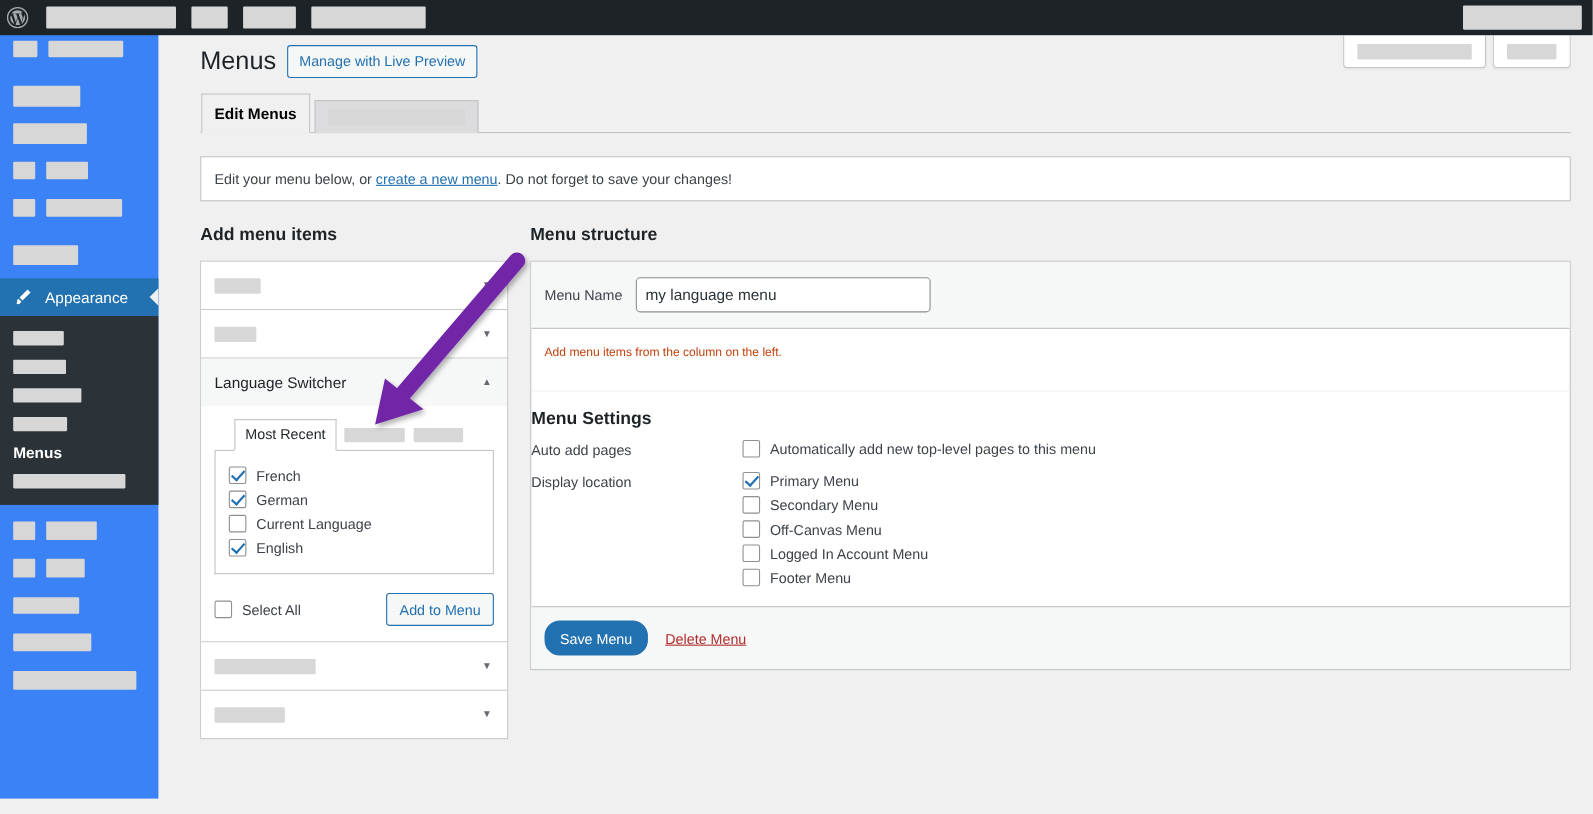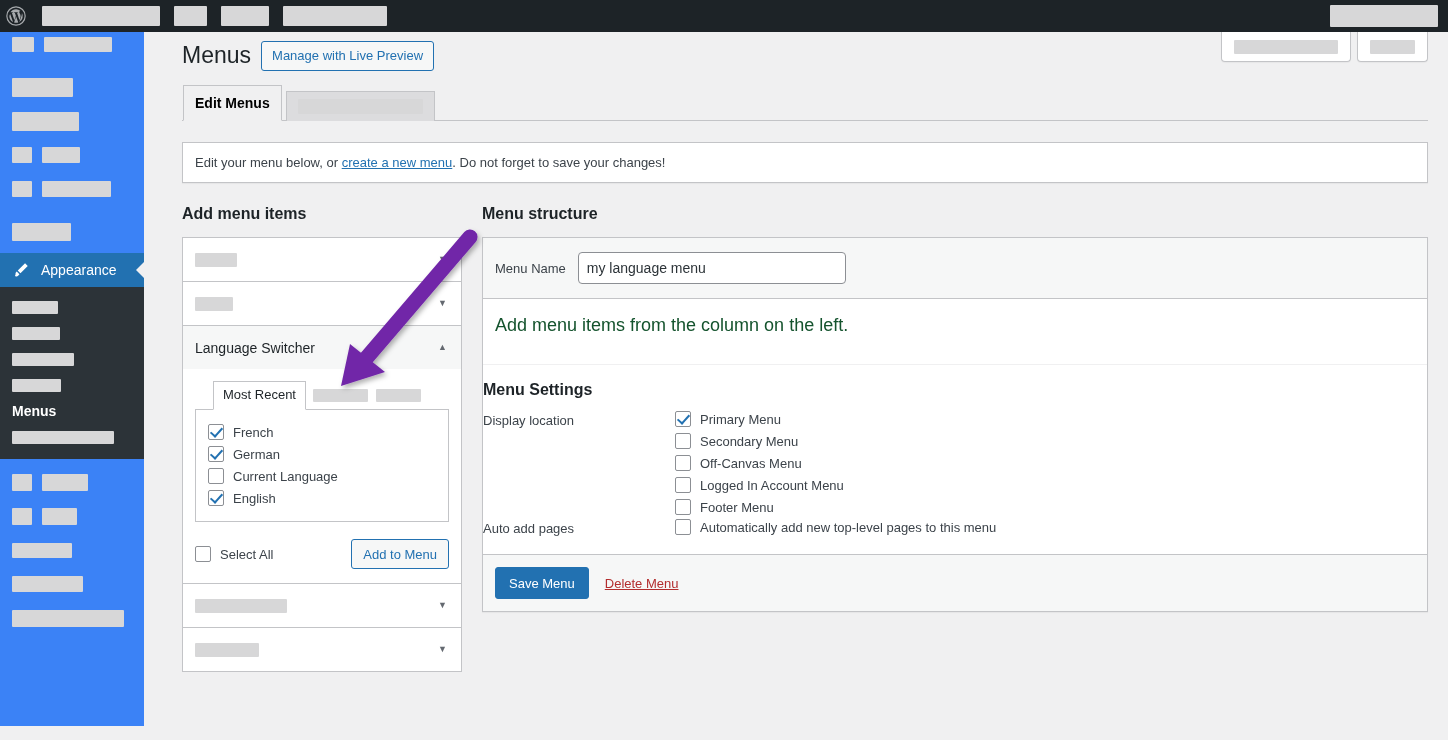--- a/index.html
+++ b/index.html
@@ -146,38 +146,38 @@
     border:solid #2271b1; border-width:0 2px 2px 0;
     transform:rotate(42deg); margin-top:-2px;
   }
   .btn-secondary {
     background:#f6f7f7; border:1px solid #2271b1; color:#2271b1;
     border-radius:3px; padding:0 11px; height:30px; font-size:13px; cursor:pointer;
     font-family:inherit; display:inline-flex; align-items:center;
   }
   .btn-primary {
     background:#2271b1; border:1px solid #2271b1; color:#fff;
-    border-radius:3px; padding:0 13px; height:32px; font-size:13px; cursor:pointer;
+    border-radius:14px; padding:0 13px; height:32px; font-size:13px; cursor:pointer;
     font-family:inherit; display:inline-flex; align-items:center; font-weight:400;
   }
 
   
   .menu-edit { border:1px solid #c3c4c7; background:#fff; box-shadow:0 1px 1px rgba(0,0,0,.04); }
   .menu-name-row {
     background:#f6f7f7; border-bottom:1px solid #c3c4c7;
     padding:14px 12px; display:flex; align-items:center; gap:12px;
   }
   .menu-name-label { font-size:13px; color:#3c434a; }
   .menu-name-input {
     width:268px; height:32px; border:1px solid #8c8f94; border-radius:4px;
     padding:0 8px; font-size:14px; color:#2c3338; font-family:inherit;
     box-shadow:0 0 0 transparent; background:#fff;
   }
   .menu-body { padding:12px 12px 0 12px; }
-  .menu-empty { font-size:18px; color:#14532d; padding:4px 0 0 0; }
+  .menu-empty { font-size:11px; color:#c2410c; padding:4px 0 0 0; }
   .menu-settings-wrap { padding:0 12px 14px 0; border-top:1px solid #f0f0f1; margin-top:28px; }
   h3.ms-title { font-size:16px; font-weight:600; color:#1d2327; margin:16px 0 10px 0; }
   .ms-row { display:flex; align-items:flex-start; margin-bottom:4px; }
   .ms-label { width:192px; flex:0 0 192px; font-size:13px; color:#3c434a; padding-top:2px; }
   .ms-opts { display:flex; flex-direction:column; gap:6px; }
   .ms-opt { display:flex; align-items:center; gap:9px; }
   .ms-opt span { font-size:13px; color:#3c434a; }
   .menu-footer {
     background:#f6f7f7; border-top:1px solid #c3c4c7;
     padding:12px; display:flex; align-items:center; gap:16px;
@@ -408,20 +408,30 @@
             <input class="menu-name-input" type="text" value="my language menu" style="">
           </div>
 
           <div class="menu-body">
             <div class="menu-empty">Add menu items from the column on the left.</div>
           </div>
 
           <div class="menu-settings-wrap">
             <h3 class="ms-title">Menu Settings</h3>
 
+            <div class="ms-row">
+              <div class="ms-label">Auto add pages</div>
+              <div class="ms-opts">
+                <label class="ms-opt">
+                  <span class="cbx"></span>
+                  <span>Automatically add new top-level pages to this menu</span>
+                </label>
+              </div>
+            </div>
+
             <div class="ms-row" style="margin-top:12px;">
               <div class="ms-label">Display location</div>
               <div class="ms-opts">
                 <label class="ms-opt">
                   <span class="cbx checked"></span>
                   <span>Primary Menu</span>
                 </label>
                 <label class="ms-opt">
                   <span class="cbx"></span>
                   <span>Secondary Menu</span>
@@ -430,30 +440,20 @@
                   <span class="cbx"></span>
                   <span>Off-Canvas Menu</span>
                 </label>
                 <label class="ms-opt">
                   <span class="cbx"></span>
                   <span>Logged In Account Menu</span>
                 </label>
                 <label class="ms-opt">
                   <span class="cbx"></span>
                   <span>Footer Menu</span>
-                </label>
-              </div>
-            </div>
-
-            <div class="ms-row">
-              <div class="ms-label">Auto add pages</div>
-              <div class="ms-opts">
-                <label class="ms-opt">
-                  <span class="cbx"></span>
-                  <span>Automatically add new top-level pages to this menu</span>
                 </label>
               </div>
             </div>
           </div>
 
           <div class="menu-footer">
             <button class="btn-primary">Save Menu</button>
             <span class="delete-link">Delete Menu</span>
           </div>
 

